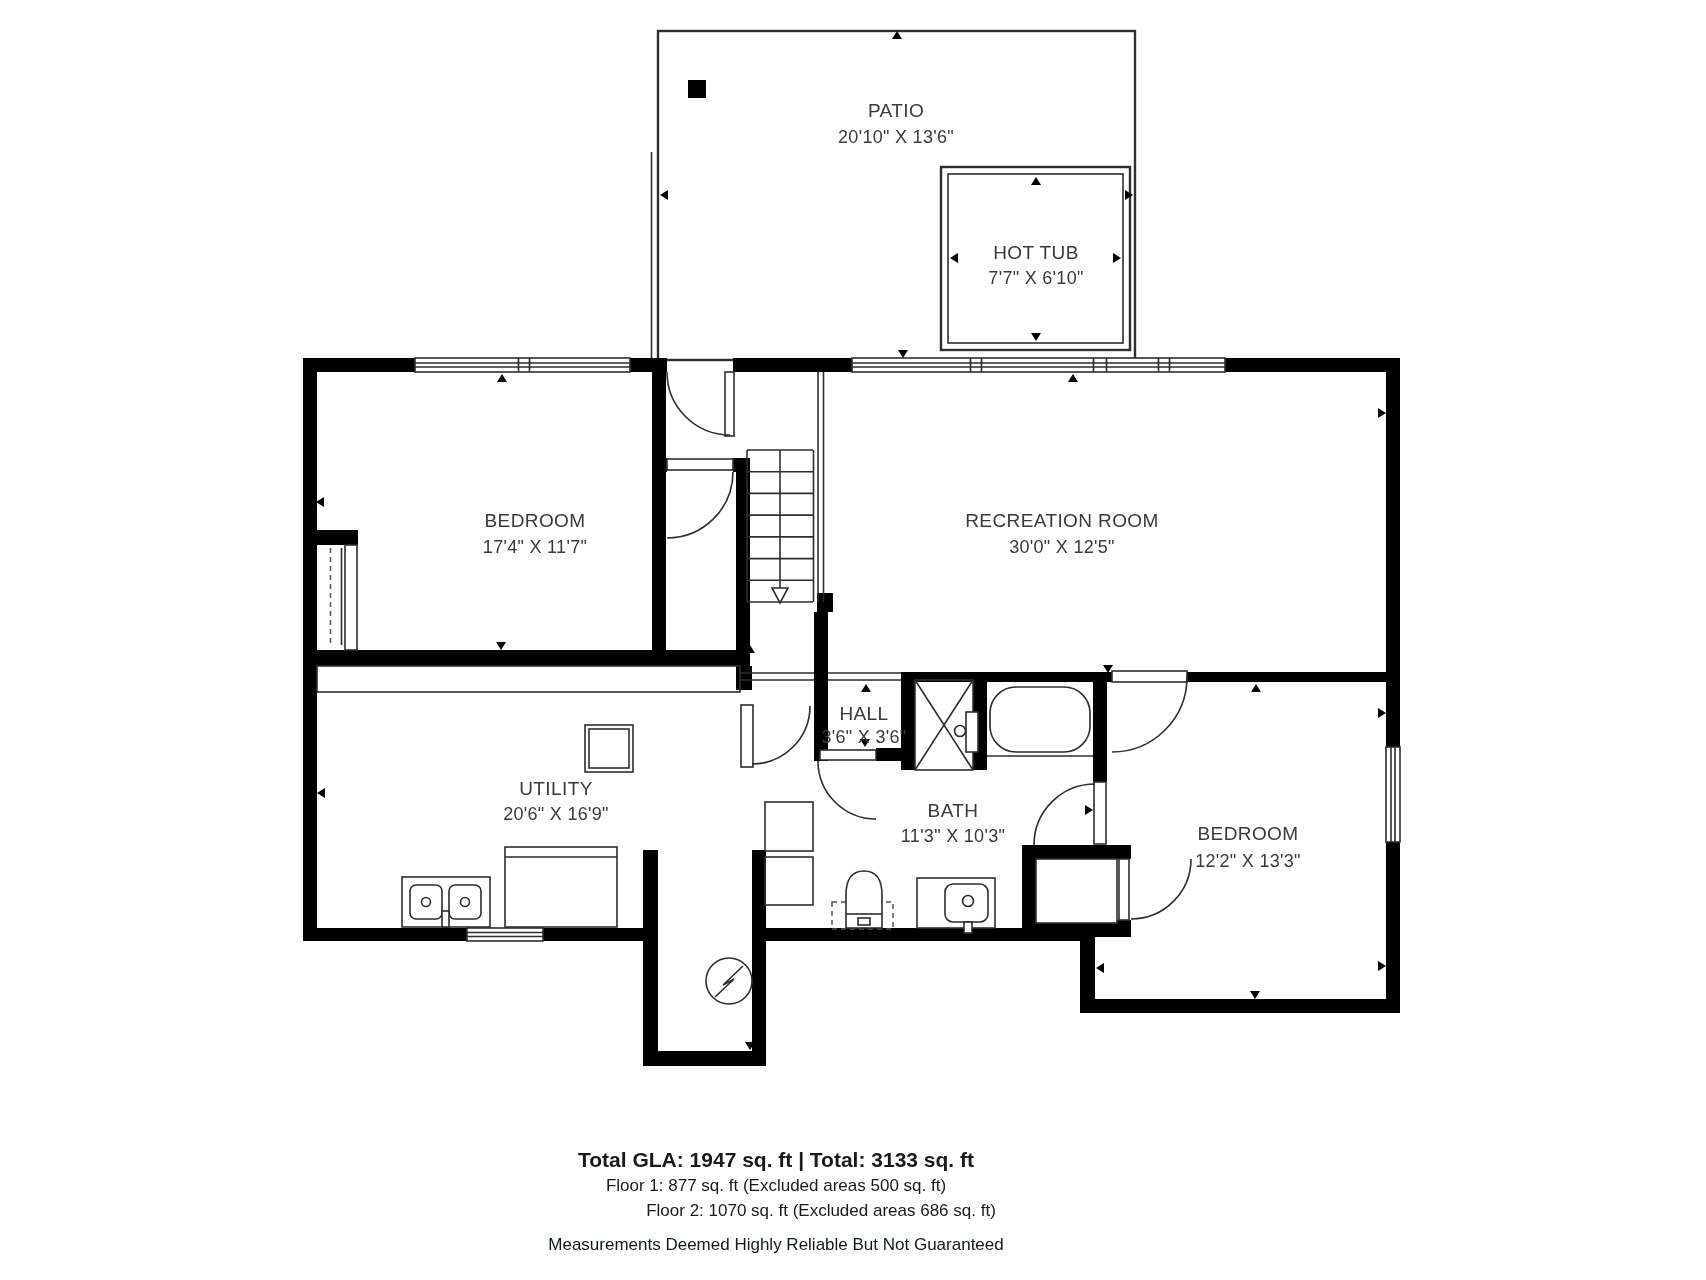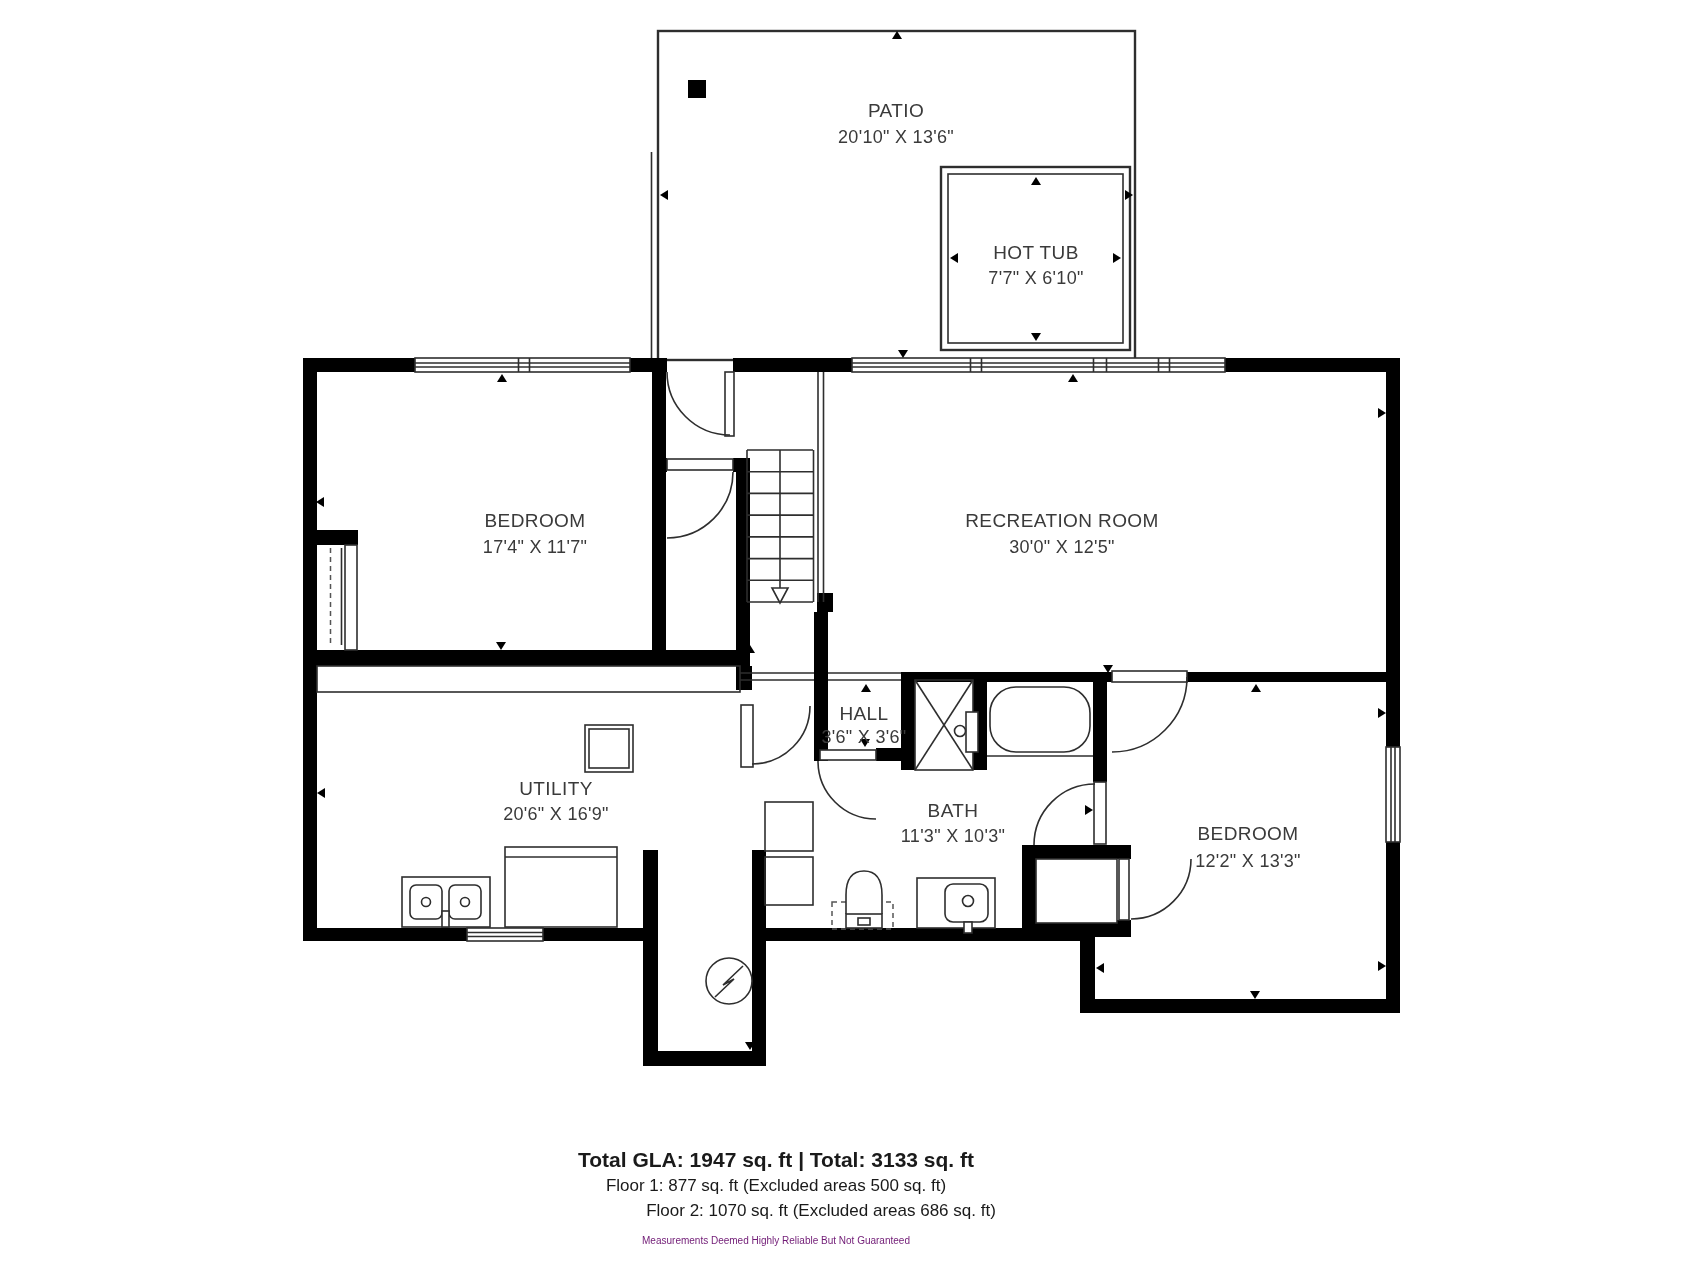--- a/index.html
+++ b/index.html
@@ -10,21 +10,21 @@
   .thin{fill:none;stroke:#2e2e2e;stroke-width:1.6;}
   .thin2{fill:none;stroke:#2e2e2e;stroke-width:2.4;}
   .whitefill{fill:#ffffff;stroke:#2e2e2e;stroke-width:1.6;}
   .dashed{fill:none;stroke:#555555;stroke-width:1.5;stroke-dasharray:5 4;}
   .tick{fill:#000000;stroke:none;}
   .room-name{font-size:19px;fill:#3a3a3a;text-anchor:middle;letter-spacing:.4px;}
   .room-dims{font-size:18px;fill:#3a3a3a;text-anchor:middle;letter-spacing:.3px;}
   .footer-line{position:absolute;left:0;width:1552px;text-align:center;color:#1a1a1a;}
   .f-bold{font-size:21px;font-weight:bold;}
   .f-reg{font-size:17px;}
-  .f-small{font-size:10px;color:#701a75;}
+  .f-small{font-size:17px;color:#0f172a;}
 </style>
 </head>
 <body>
 
 <div id="stage">
 <svg width="1706" height="1280" viewBox="0 0 1706 1280">
 
   <g>
     <rect x="658" y="31" width="477" height="329" class="thin2"></rect>
     <line x1="651.5" y1="152" x2="651.5" y2="358" class="thin"></line>

